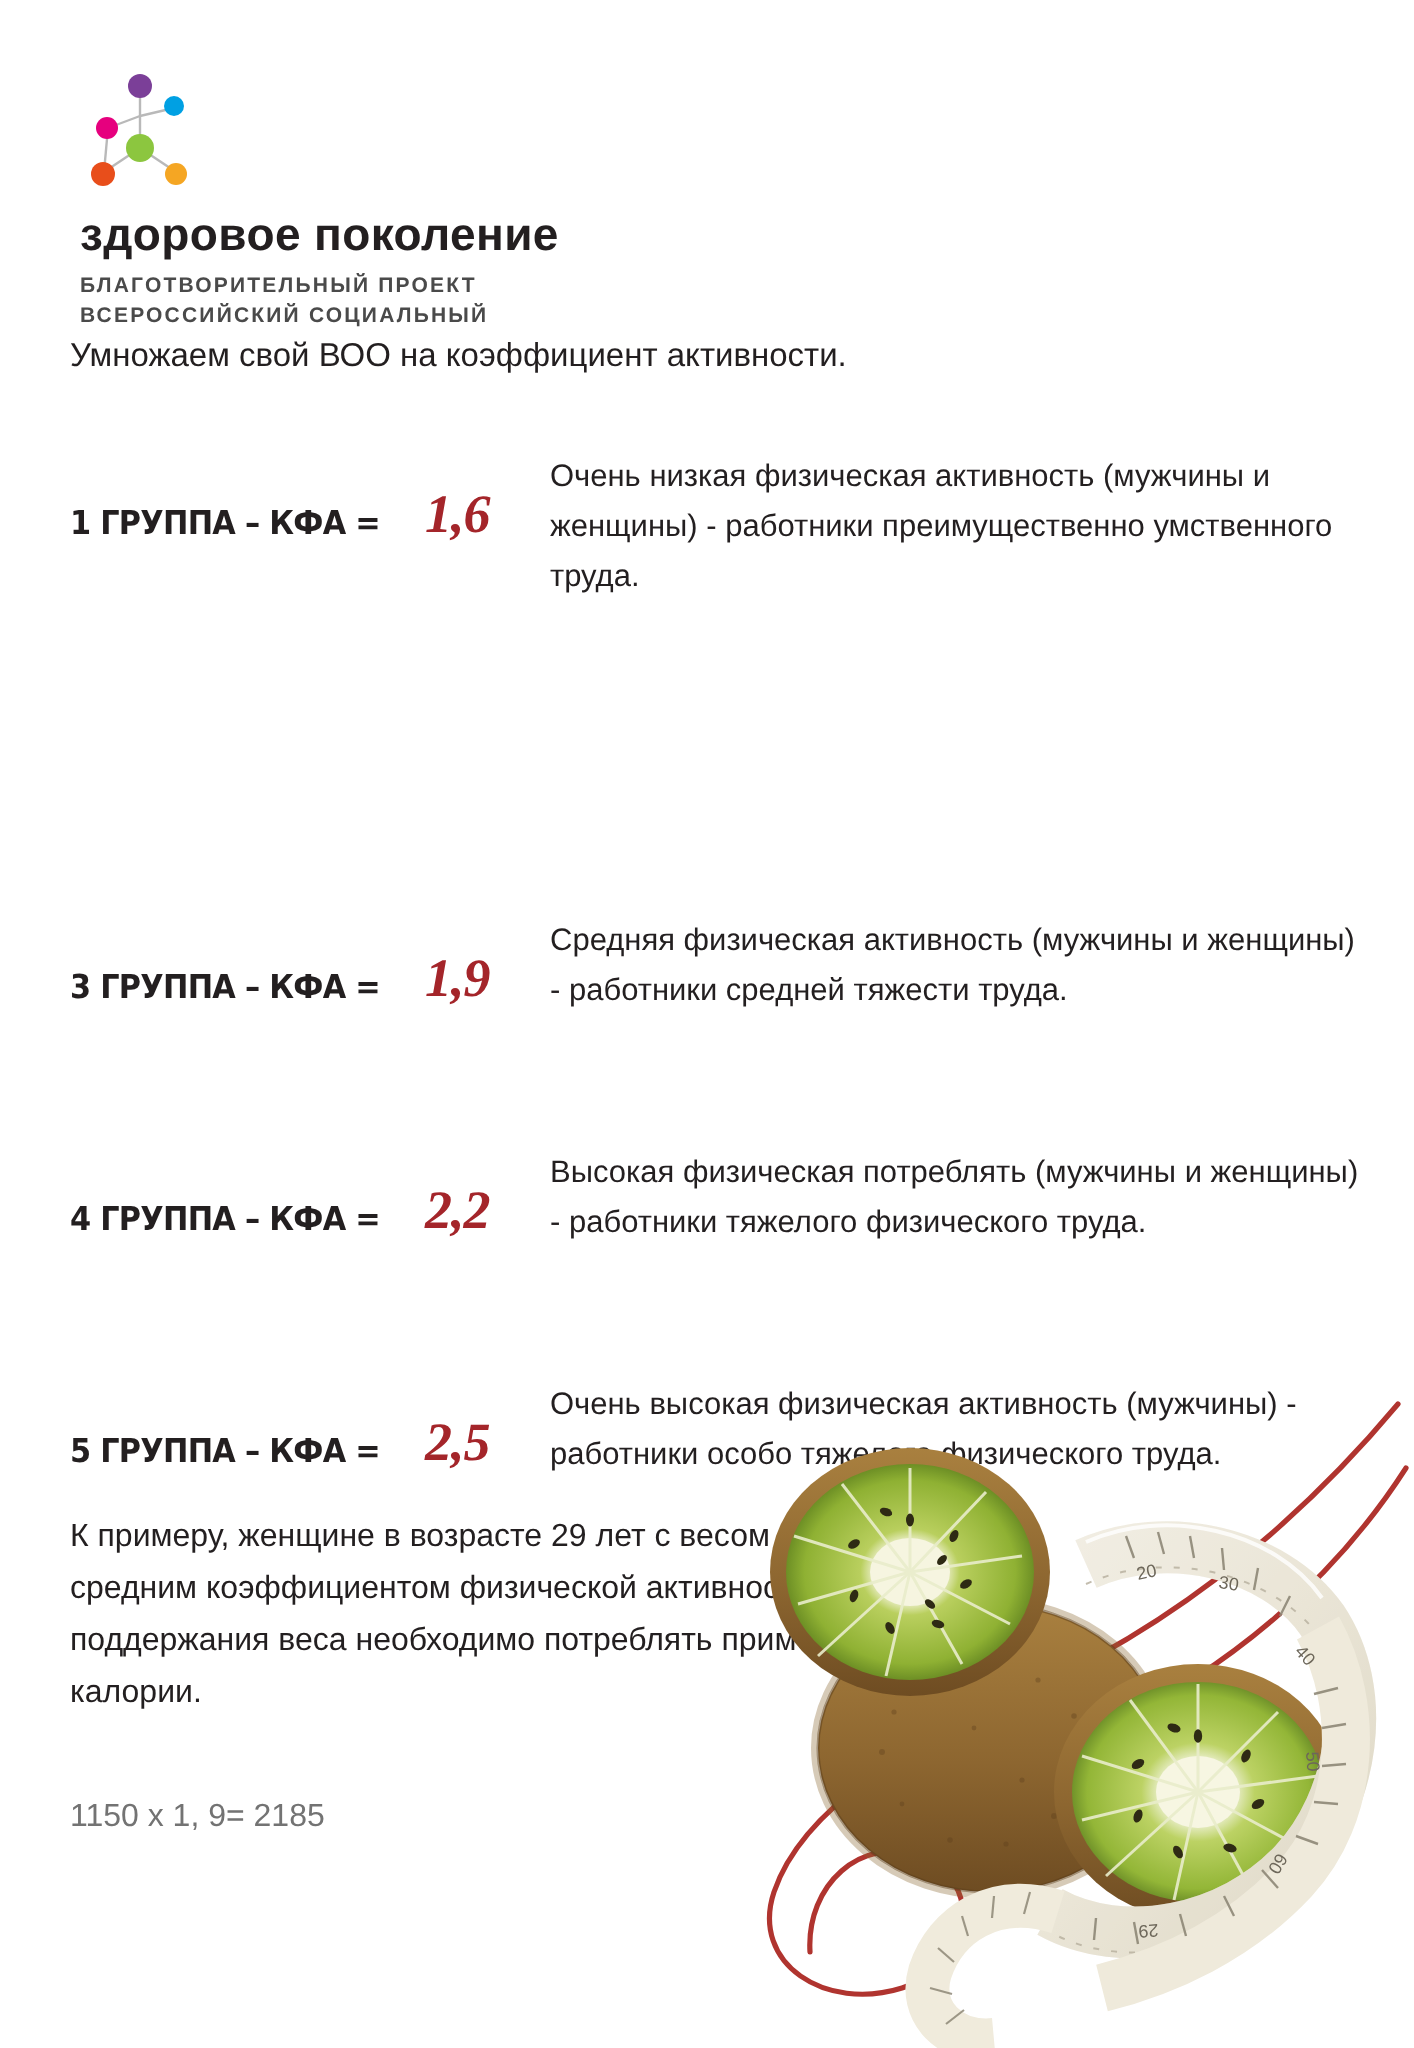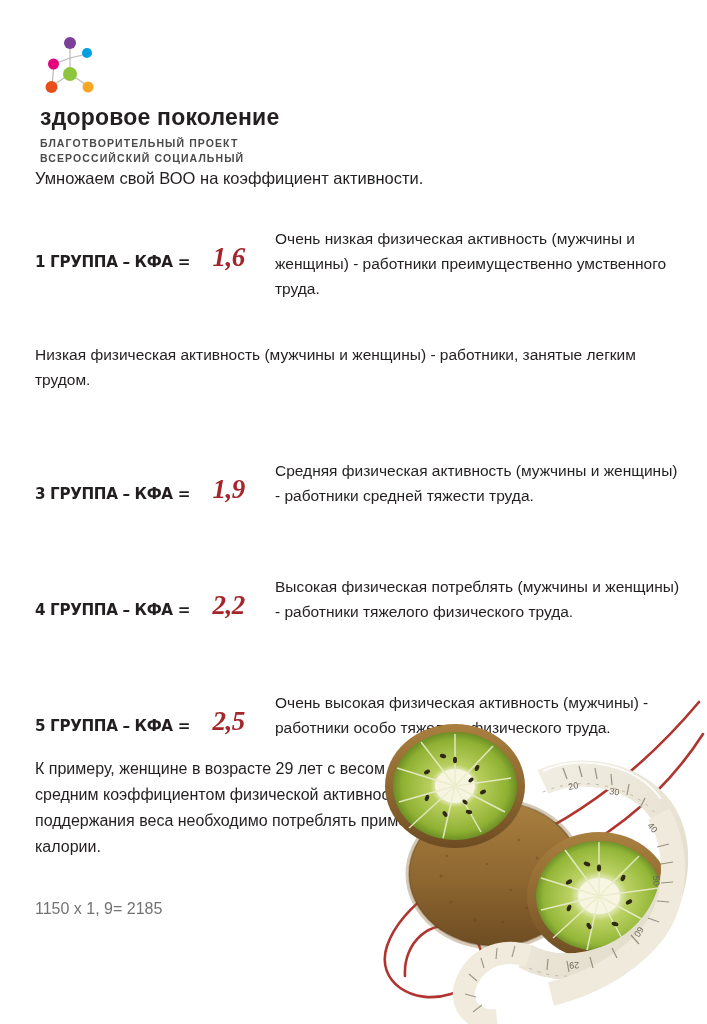--- a/index.html
+++ b/index.html
@@ -181,21 +181,20 @@
 
   <div class="group-row r1">
     <div class="group-left">
       <span class="group-label">1 ГРУППА – КФА =</span>
       <span class="group-value">1,6</span>
     </div>
     <div class="group-desc">Очень низкая физическая активность (мужчины и женщины) - работники преимущественно умственного труда.</div>
   </div>
 
   <div class="group-row r2">
-    <div class="group-desc">Низкая физическая активность (мужчины и женщины) - работники, занятые легким трудом.</div>
   </div>
 
   <div class="group-row r3">
     <div class="group-left">
       <span class="group-label">3 ГРУППА – КФА =</span>
       <span class="group-value">1,9</span>
     </div>
     <div class="group-desc">Средняя физическая активность (мужчины и женщины) - работники средней тяжести труда.</div>
   </div>
 

